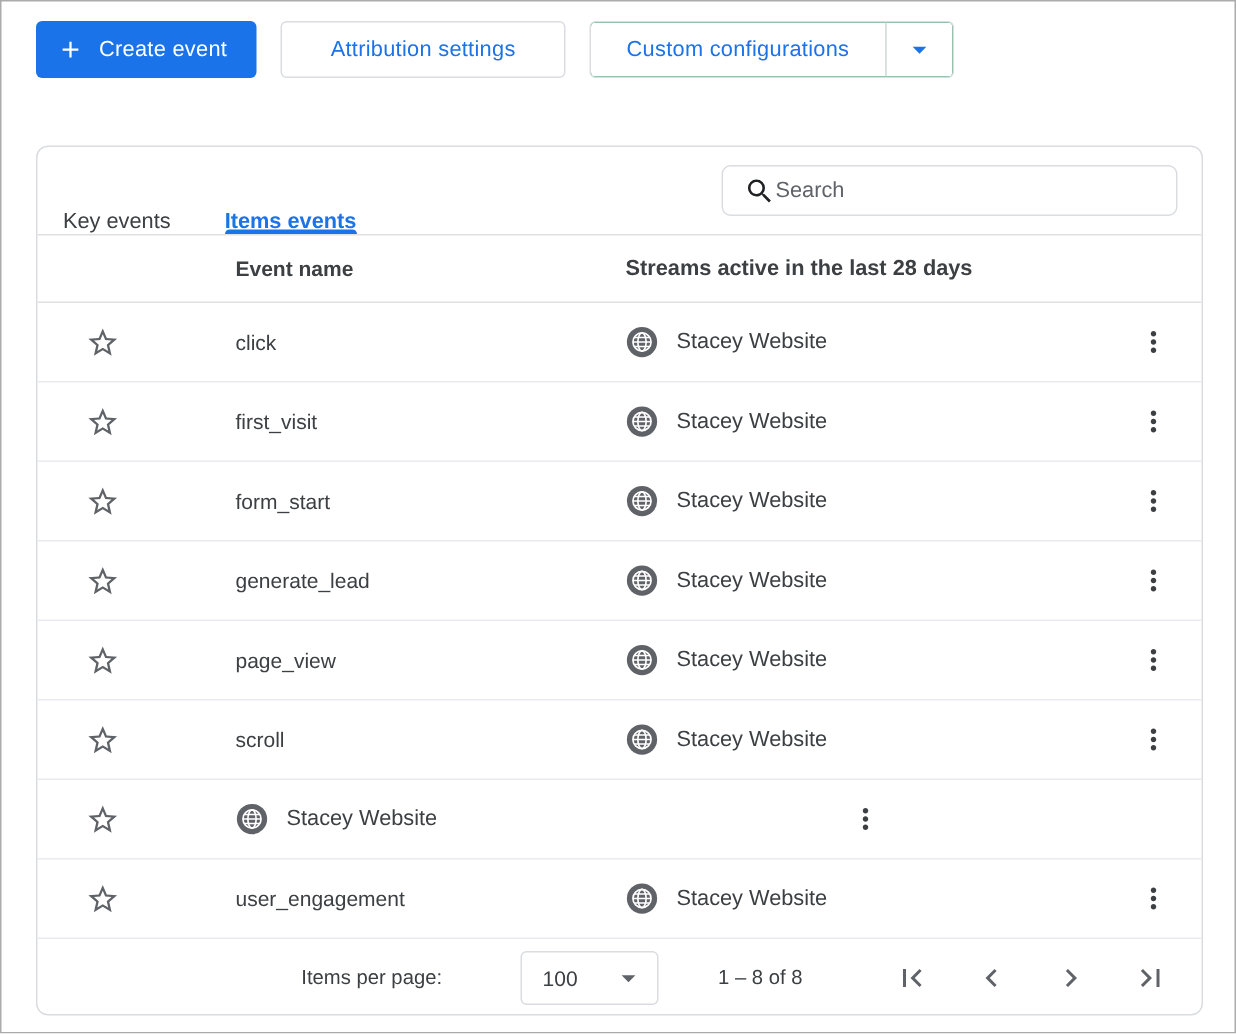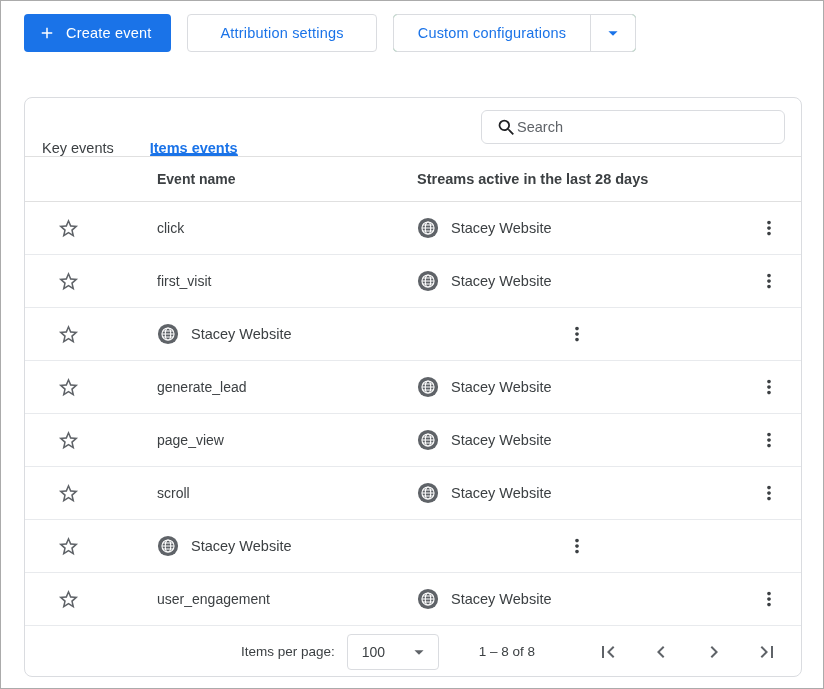--- a/index.html
+++ b/index.html
@@ -115,27 +115,27 @@
     width: 30px; height: 30px; border-radius: 50%;
   }
 
   
   .tfoot {
     margin-top: auto;
     display: flex; align-items: center; justify-content: flex-end;
     height: 51px; min-height: 51px; padding-right: 20px;
     font-size: 13.5px; color: #3c4043;
   }
-  .ipp-label { margin-right: 12px; }
+  .ipp-label { margin-right: 28px; }
   .select {
     width: 92px; height: 36px;
     border: 1px solid #dadce0; border-radius: 4px;
     display: flex; align-items: center; justify-content: space-between;
     padding: 0 8px 0 14px; font-size: 14px; cursor: pointer;
-    margin-right: 40px; background: #fff;
+    margin-right: 40px; background: #fff; margin-left: 24px;
   }
   .range { margin-right: 34px; }
   .nav {
     background: none; border: none; cursor: pointer;
     width: 28px; height: 28px; margin-left: 25px;
     display: flex; align-items: center; justify-content: center;
   }
   .icon { display: inline-flex; align-items: center; justify-content: center; }
 </style>
 </head>
@@ -271,20 +271,21 @@
   <div class="trow">
     <div class="cell-star">
       <button class="iconbtn">
         <span class="icon">
           <svg viewBox="0 0 24 24" width="23" height="23" fill="#5f6368">
                   <path d="M22 9.24l-7.19-.62L12 2 9.19 8.63 2 9.24l5.46 4.73L5.82 21 12 17.27 18.18 21l-1.63-7.03L22 9.24zM12 15.4l-3.76 2.27 1-4.28-3.32-2.88 4.38-.38L12 6.1l1.71 4.04 4.38.38-3.32 2.88 1 4.28L12 15.4z"></path>
                 </svg>
         </span>
       </button>
     </div>
+    <div class="cell-name">form_start</div>
     <div class="cell-stream">
       <span class="icon">
         <svg viewBox="0 0 24 24" width="22" height="22">
           <circle cx="12" cy="12" r="11" fill="#5f6368"></circle>
           <g stroke="#ffffff" stroke-width="1.2" fill="none">
             <circle cx="12" cy="12" r="6.6"></circle>
             <ellipse cx="12" cy="12" rx="3" ry="6.6"></ellipse>
             <path d="M5.4 12h13.2 M6.4 8.7h11.2 M6.4 15.3h11.2"></path>
           </g>
         </svg>

